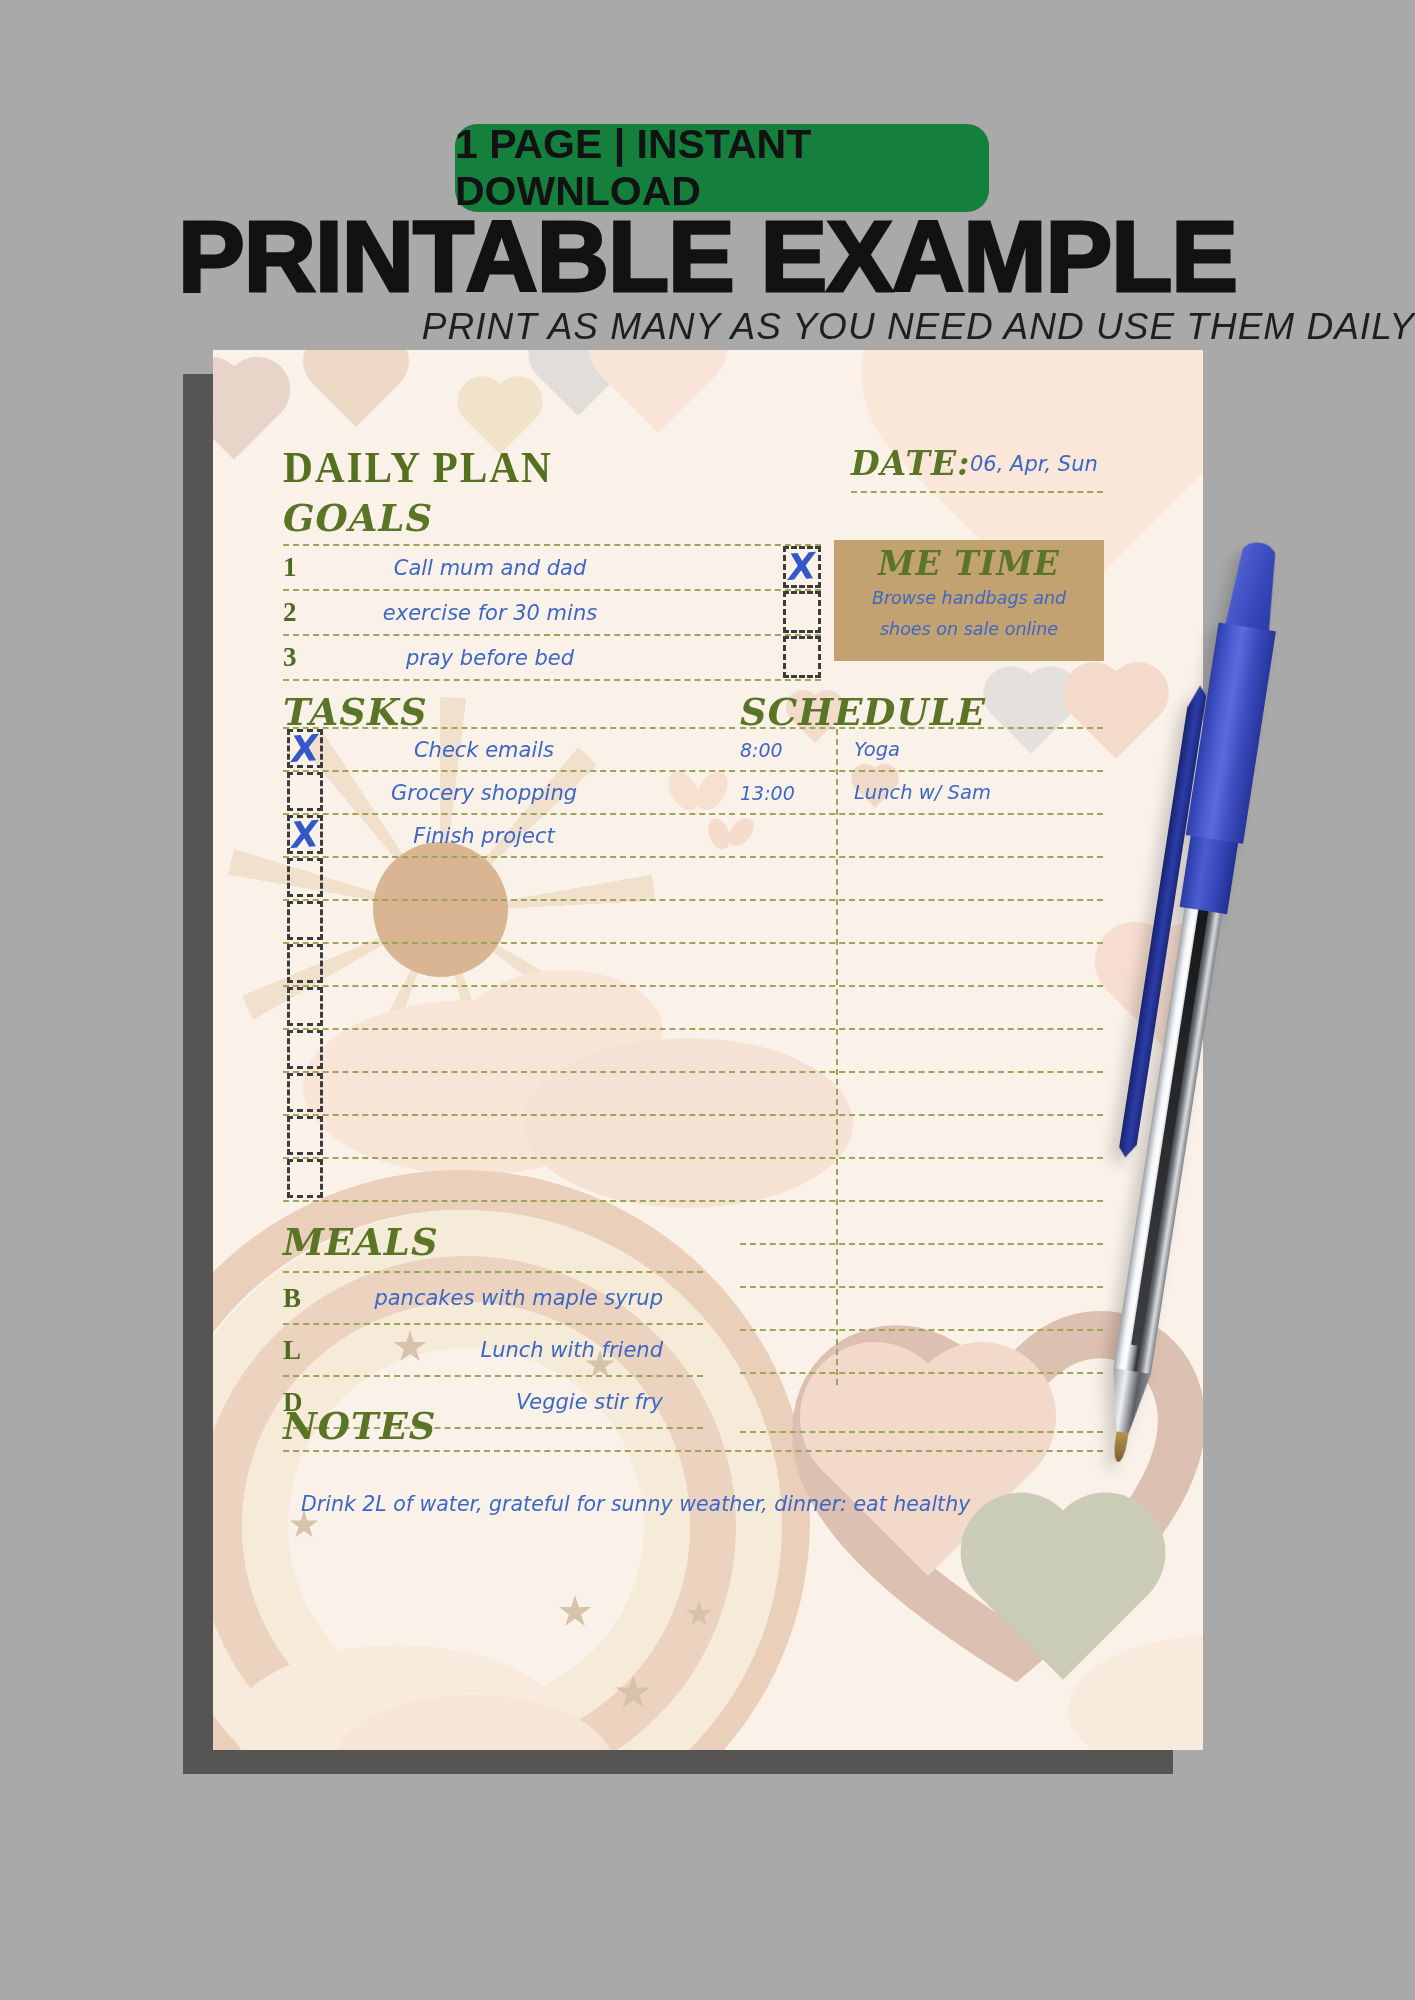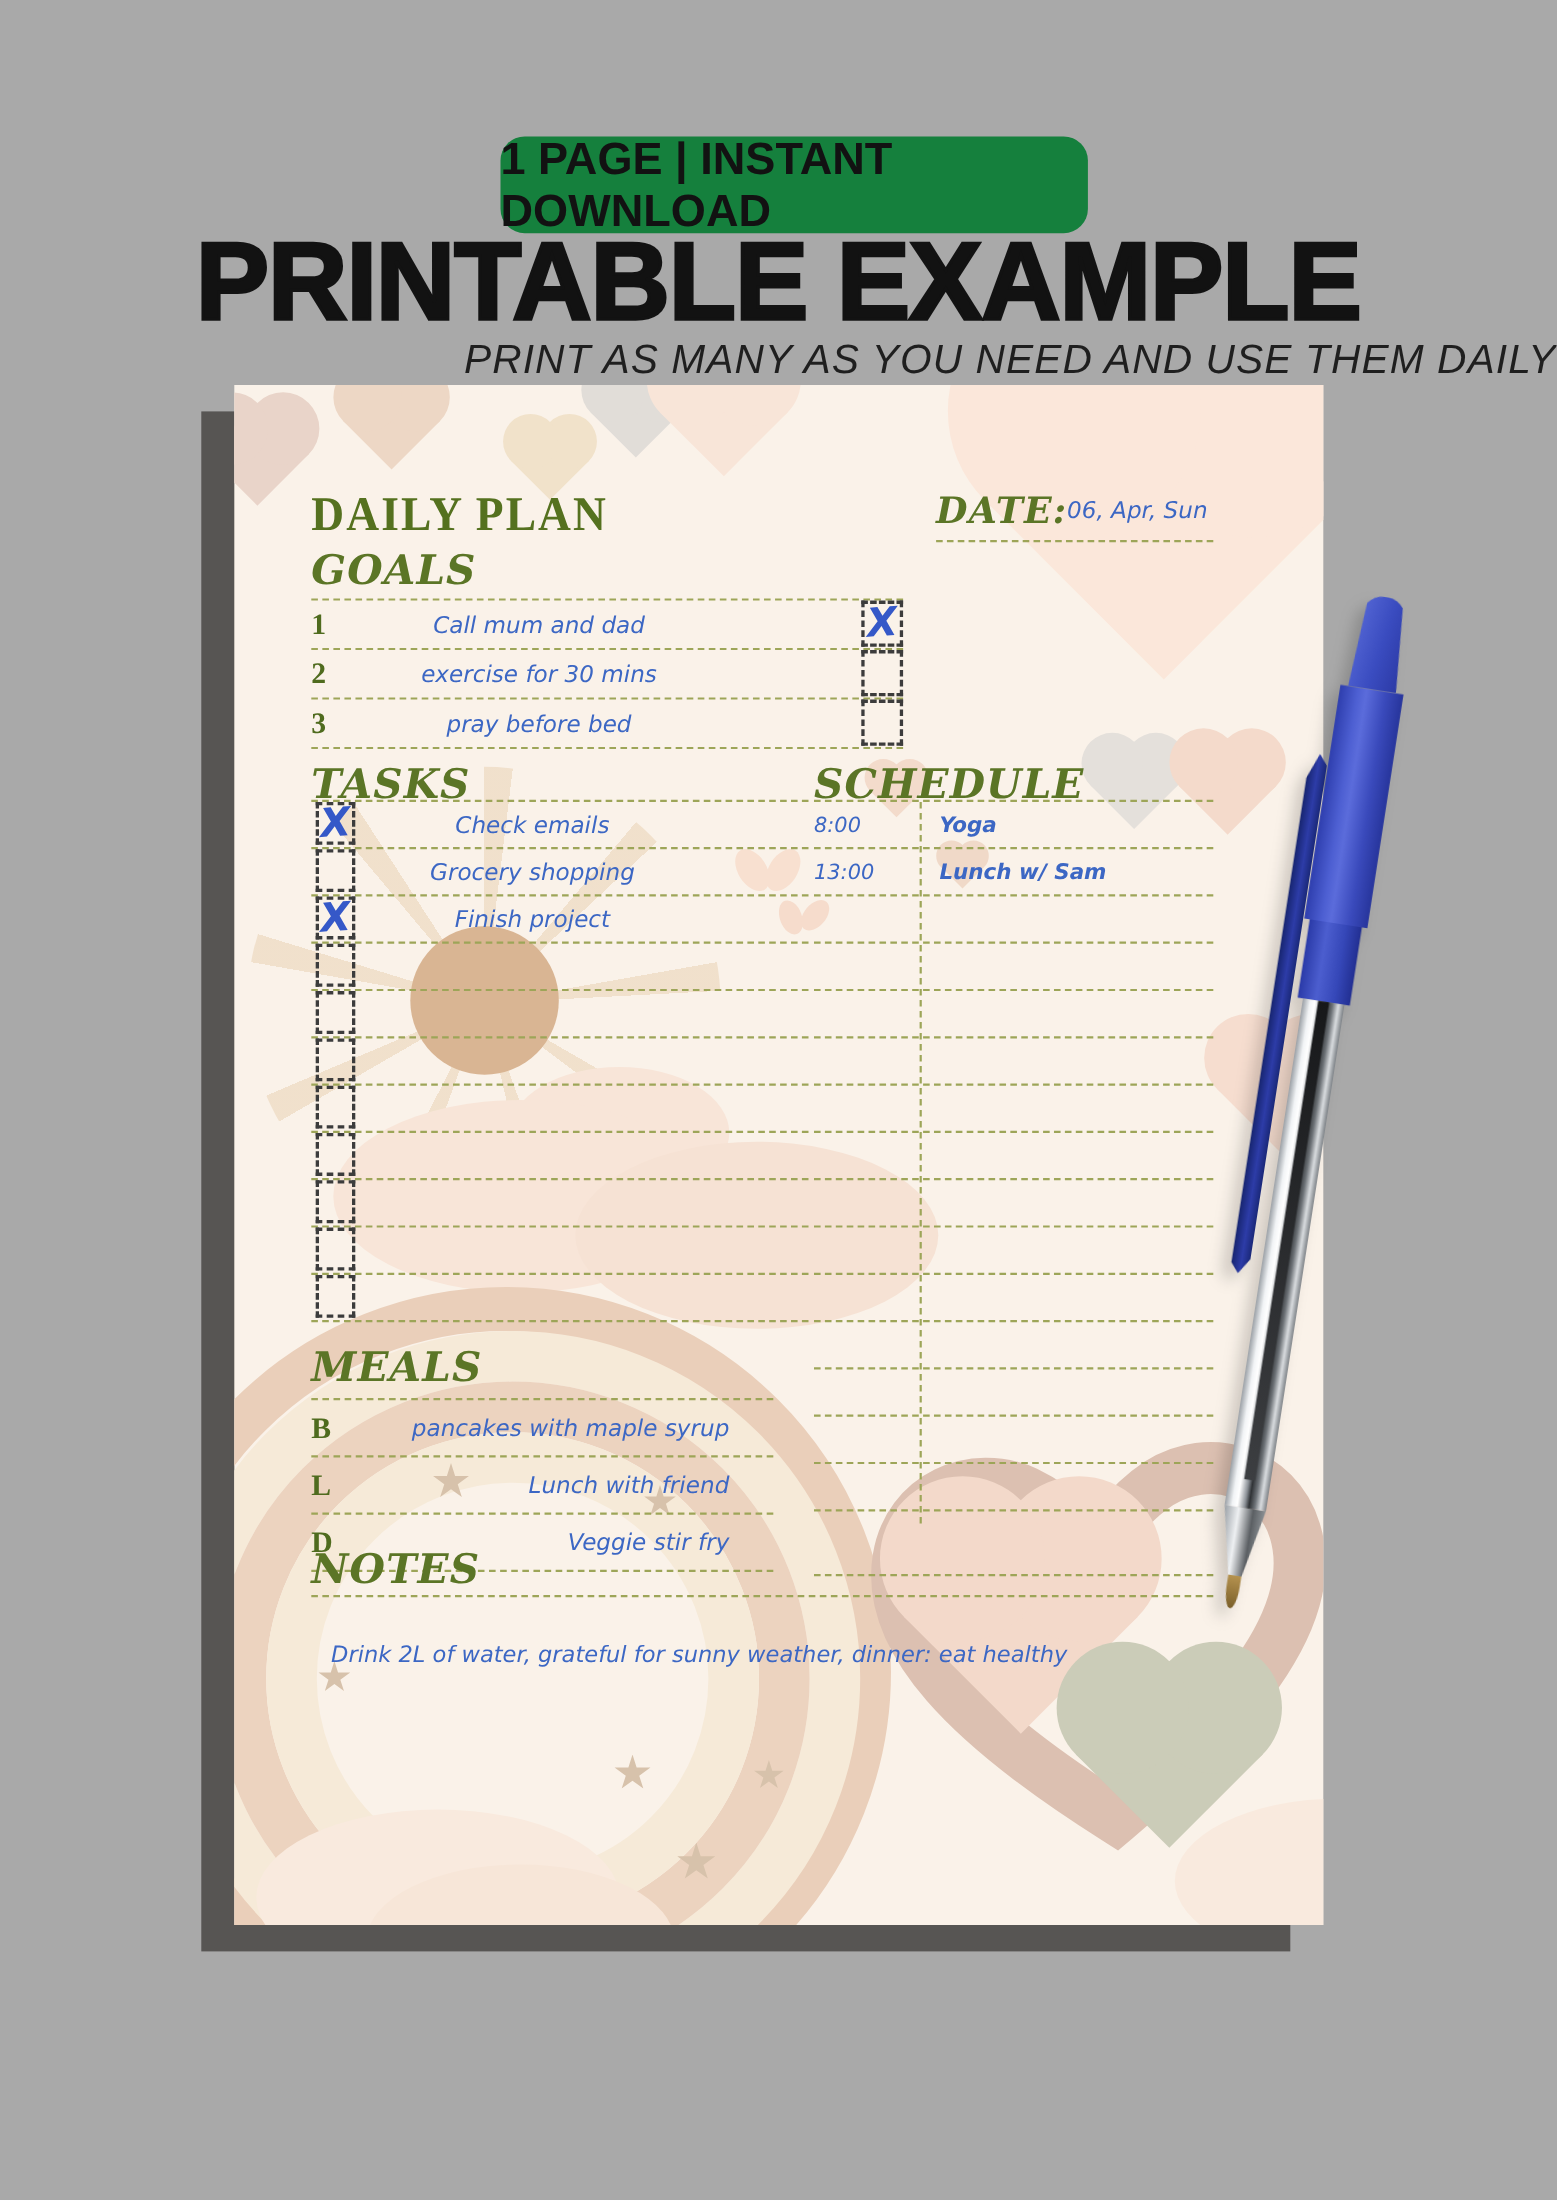--- a/index.html
+++ b/index.html
@@ -70,21 +70,21 @@
   .trow{height:41px;display:flex;align-items:center;border-bottom:2px dashed #9da558;}
   .trow .cbox{margin-left:4px;}
   .ttext{flex:1;text-align:center;font-size:21px;padding-right:90px;}
 
   
   .sched-wrap{position:absolute;left:527px;top:377px;width:363px;border-top:2px dashed #9da558;}
   .sep{position:absolute;left:96px;top:0;height:656px;border-left:2px dashed #9da558;}
   .srow{height:41px;display:flex;align-items:center;border-bottom:2px dashed #9da558;}
   .srow:last-child{height:57px;}
   .stime{width:84px;font-size:19px;flex:none;}
-  .sevent{padding-left:30px;font-size:19.5px;font-weight:bold;}
+  .sevent{padding-left:30px;font-size:19.5px;}
 
   
   .meals-rows{position:absolute;left:70px;top:921px;width:420px;border-top:2px dashed #9da558;}
   .mrow{height:50px;display:flex;align-items:center;border-bottom:2px dashed #9da558;}
   .mletter{width:44px;font-family:"Liberation Serif",serif;font-weight:700;font-size:27px;color:#4f6b1e;}
   .mtext{flex:1;text-align:right;font-size:21px;padding-right:40px;}
 
   
   .notes-line{position:absolute;left:70px;top:1100px;width:820px;height:0;}
   .notes-text{position:absolute;left:88px;top:1142px;font-size:20.5px;}
@@ -201,20 +201,25 @@
           <span class="gtext hand">exercise for 30 mins</span>
           <span class="cbox big"></span>
         </div>
         <div class="grow">
           <span class="gnum">3</span>
           <span class="gtext hand">pray before bed</span>
           <span class="cbox big"></span>
         </div>
       </div>
 
+    <div class="metime">
+      <div class="script metime-h">ME TIME</div>
+      <div class="hand metime-line">Browse handbags and</div>
+      <div class="hand metime-line">shoes  on sale online</div>
+    </div>
 
     <div class="script sec-h" style="left:70px;top:340px;">TASKS</div>
     <div class="tasks-rows">
         <div class="trow">
           <span class="cbox">
             <span class="xmark">X</span>
           </span>
           <span class="ttext hand">Check emails</span>
         </div>
         <div class="trow">

